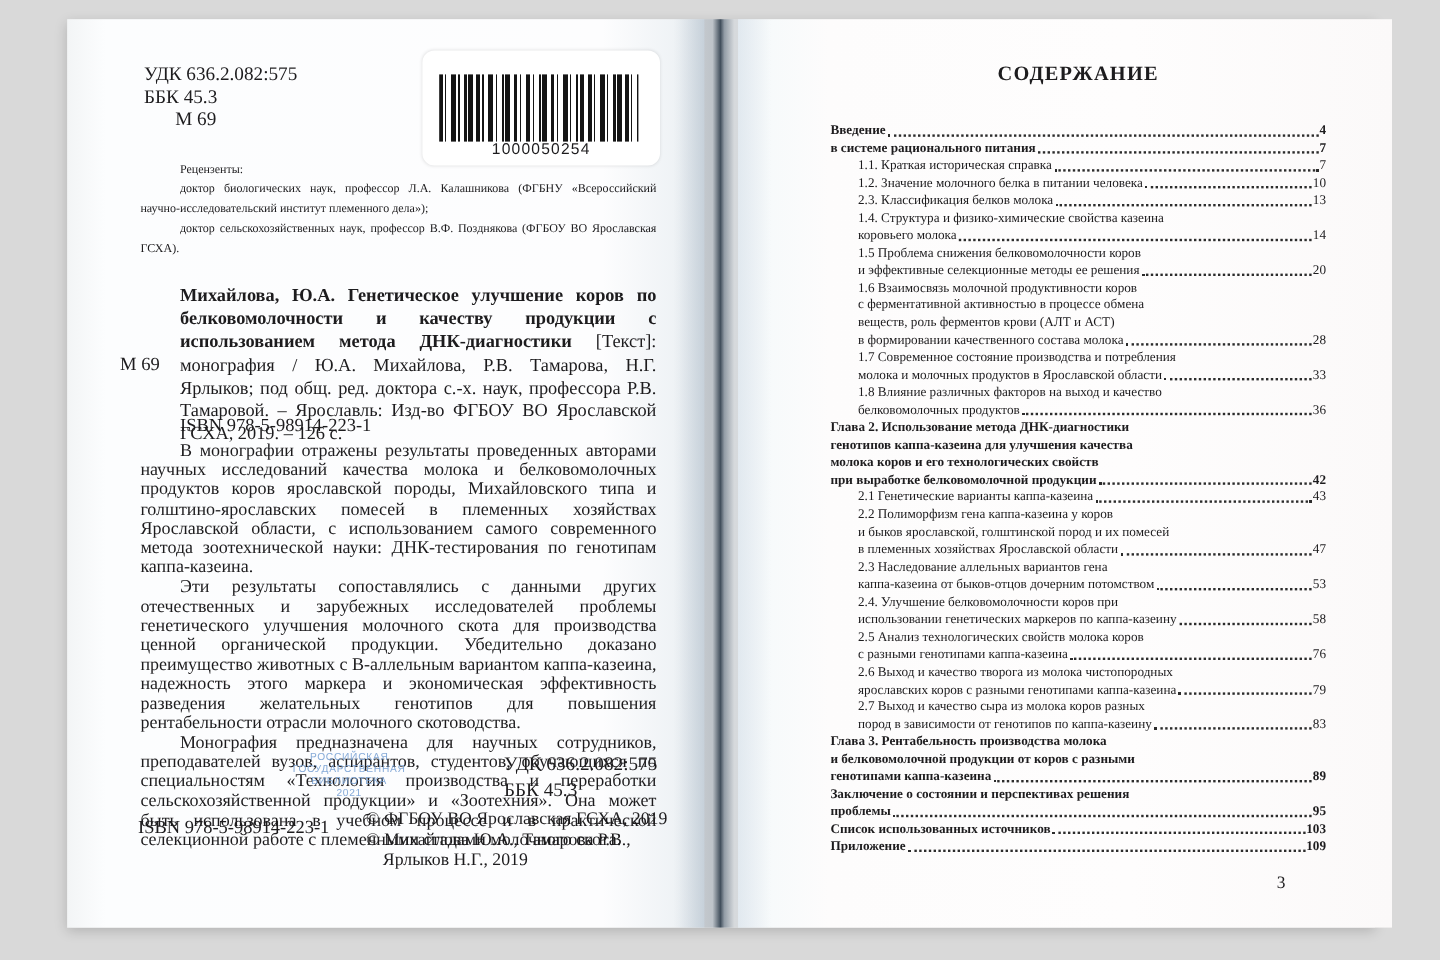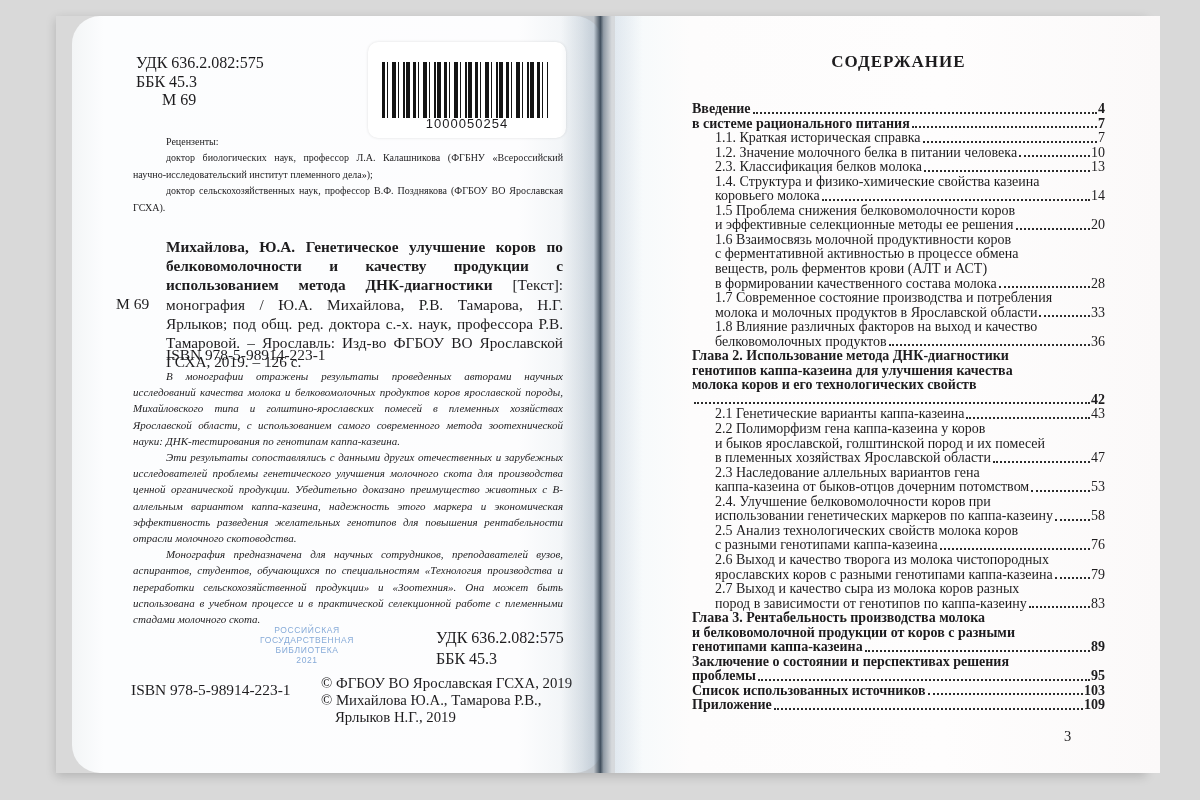--- a/index.html
+++ b/index.html
@@ -5,22 +5,22 @@
   html,body{margin:0;padding:0;}
   body{
     width:1200px;height:800px;position:relative;overflow:hidden;
     background:#d9d9d9;
     font-family:"Liberation Serif","DejaVu Serif",serif;
     color:#1d1c1e;
   }
   .book{position:absolute;left:56px;top:16px;width:1090px;height:757px;
     box-shadow:0 3px 10px rgba(0,0,0,.18);}
   .page{position:absolute;top:0;height:100%;}
-  .page-left{left:16px;width:531px;
-    background:linear-gradient(90deg,#f3f5f6 0%,#fcfdfe 6%,#fdfdfe 84%,#eef2f5 96%,#dde4ea 100%);border-radius:28px;}
+  .page-left{left:0;width:531px;
+    background:linear-gradient(90deg,#f3f5f6 0%,#fcfdfe 6%,#fdfdfe 84%,#eef2f5 96%,#dde4ea 100%);}
   .page-right{left:559px;width:545px;
     background:linear-gradient(90deg,#e7edf2 0%,#f7fafb 5%,#fdfcfc 14%,#fefdfd 60%,#fbf9f9 100%);}
   .spine{position:absolute;left:505px;top:0;width:82px;height:100%;z-index:6;pointer-events:none;
     background:linear-gradient(90deg,rgba(120,140,160,0) 0%,rgba(125,145,165,.30) 40%,rgba(38,54,70,.85) 48%,rgba(60,82,104,.45) 52%,rgba(205,218,230,.25) 62%,rgba(255,255,255,0) 100%);}
 
   
   .udk-top{position:absolute;left:64px;top:38px;font-size:16px;line-height:18.5px;}
   .udk-top .m69{margin-left:26px;}
   .barcode-sticker{position:absolute;left:296px;top:26px;width:198px;height:96px;
     background:#fff;border-radius:10px;box-shadow:0 0 3px rgba(0,0,0,.12);}
@@ -30,35 +30,35 @@
       #141414 10px 14px,#fff 14px 16px,#141414 16px 17px,#fff 17px 21px,
       #141414 21px 23px,#fff 23px 24px,#141414 24px 28px,#fff 28px 31px);}
   .barcode-num{position:absolute;left:0;top:74px;width:100%;text-align:center;
     font-family:"Liberation Sans","DejaVu Sans",sans-serif;font-size:13px;letter-spacing:1px;}
   .reviewers{position:absolute;left:61px;top:118px;width:430px;font-size:10px;line-height:16.4px;text-align:justify;}
   .reviewers p{margin:0;text-indent:33px;}
   .bib{position:absolute;left:94px;top:221px;width:397px;font-size:15.3px;line-height:19.2px;text-align:justify;}
   .bib p{margin:0;}
   .bib .m69-side{position:absolute;left:-50px;top:57px;font-size:15.5px;}
   .isbn-mid{position:absolute;left:94px;top:330px;font-size:15.4px;}
-  .annotation{position:absolute;left:61px;top:352px;width:430px;font-size:11px;line-height:16.2px;text-align:justify;font-style:italic;}
+  .annotation{position:absolute;left:61px;top:352px;width:430px;font-size:15px;line-height:16.2px;text-align:justify;}
   .annotation p{margin:0;text-indent:33px;}
   .stamp{position:absolute;left:170px;top:609px;width:130px;text-align:center;
     font-family:"Liberation Sans","DejaVu Sans",sans-serif;font-size:8.5px;line-height:10px;
     letter-spacing:.6px;opacity:.9;}
   .udk-bottom{position:absolute;left:364px;top:611px;font-size:16px;line-height:21px;}
   .isbn-bottom{position:absolute;left:59px;top:665px;font-size:15.4px;}
   .copyright{position:absolute;left:249px;top:659px;font-size:14.8px;line-height:17px;}
   .copyright div.indent{padding-left:14px;}
 
   
   .toc-title{position:absolute;left:77px;top:36px;width:413px;text-align:center;
     font-weight:bold;font-size:17px;letter-spacing:1px;}
   .toc{position:absolute;left:77px;top:86px;width:413px;}
-  .toc-line{display:flex;align-items:flex-end;line-height:14.55px;font-size:14px;height:14.55px;overflow:hidden;}
+  .toc-line{display:flex;align-items:flex-end;line-height:14.55px;font-size:11px;height:14.55px;overflow:hidden;}
   .toc-line .t{white-space:nowrap;}
   .toc-entry.bold .toc-line{font-weight:bold;}
   .toc-entry.ind .toc-line{padding-left:23px;}
   .leader{flex:1 1 auto;min-width:6px;border-bottom:2px dotted #2c2c2c;margin:0 1px 3px 2px;}
   .pg{white-space:nowrap;}
   .folio{position:absolute;left:449px;top:712px;font-size:14.5px;}
 </style>
 </head>
 <body>
 
@@ -214,20 +214,21 @@
           <div class="toc-line">
             <span class="t">Глава 2. Использование метода ДНК-диагностики</span>
           </div>
           <div class="toc-line">
             <span class="t">генотипов каппа-казеина для улучшения качества</span>
           </div>
           <div class="toc-line">
             <span class="t">молока коров и его технологических свойств</span>
           </div>
           <div class="toc-line">
+            <span class="t">при выработке белковомолочной продукции</span>
             <span class="leader"></span>
             <span class="pg">42</span>
           </div>
         </div>
         <div class="toc-entry ind">
           <div class="toc-line">
             <span class="t">2.1 Генетические варианты каппа-казеина</span>
             <span class="leader"></span>
             <span class="pg">43</span>
           </div>

